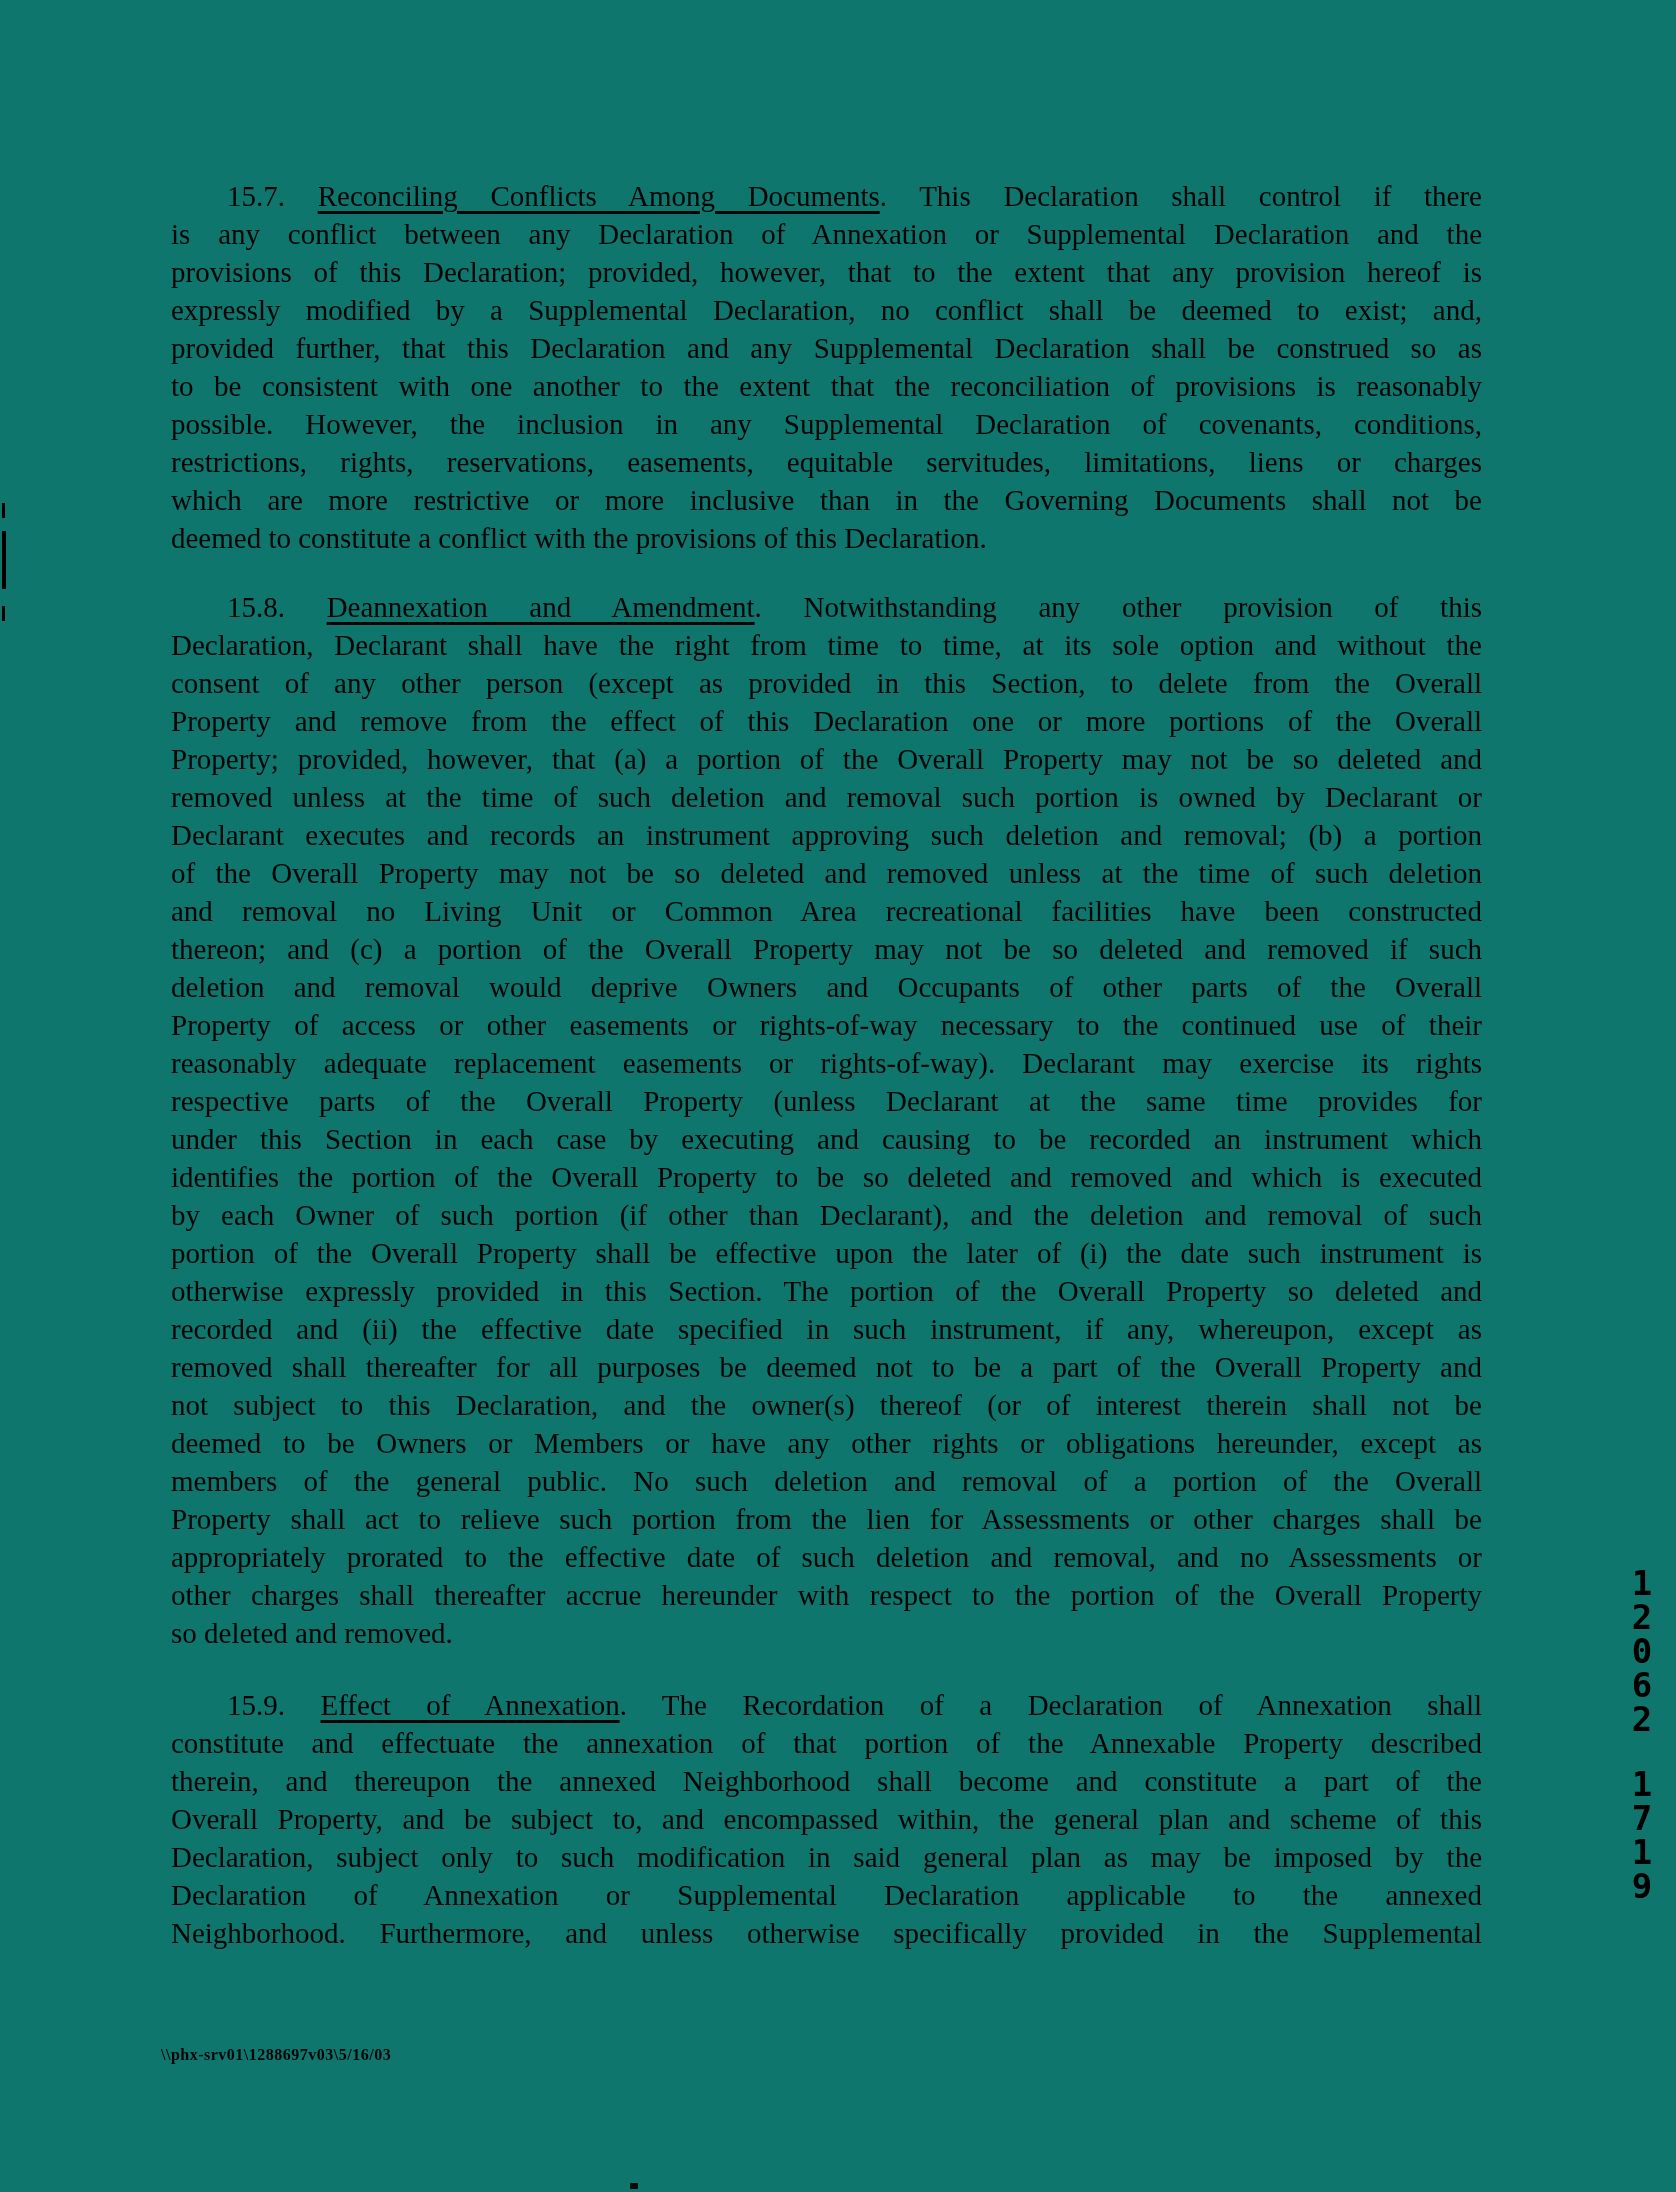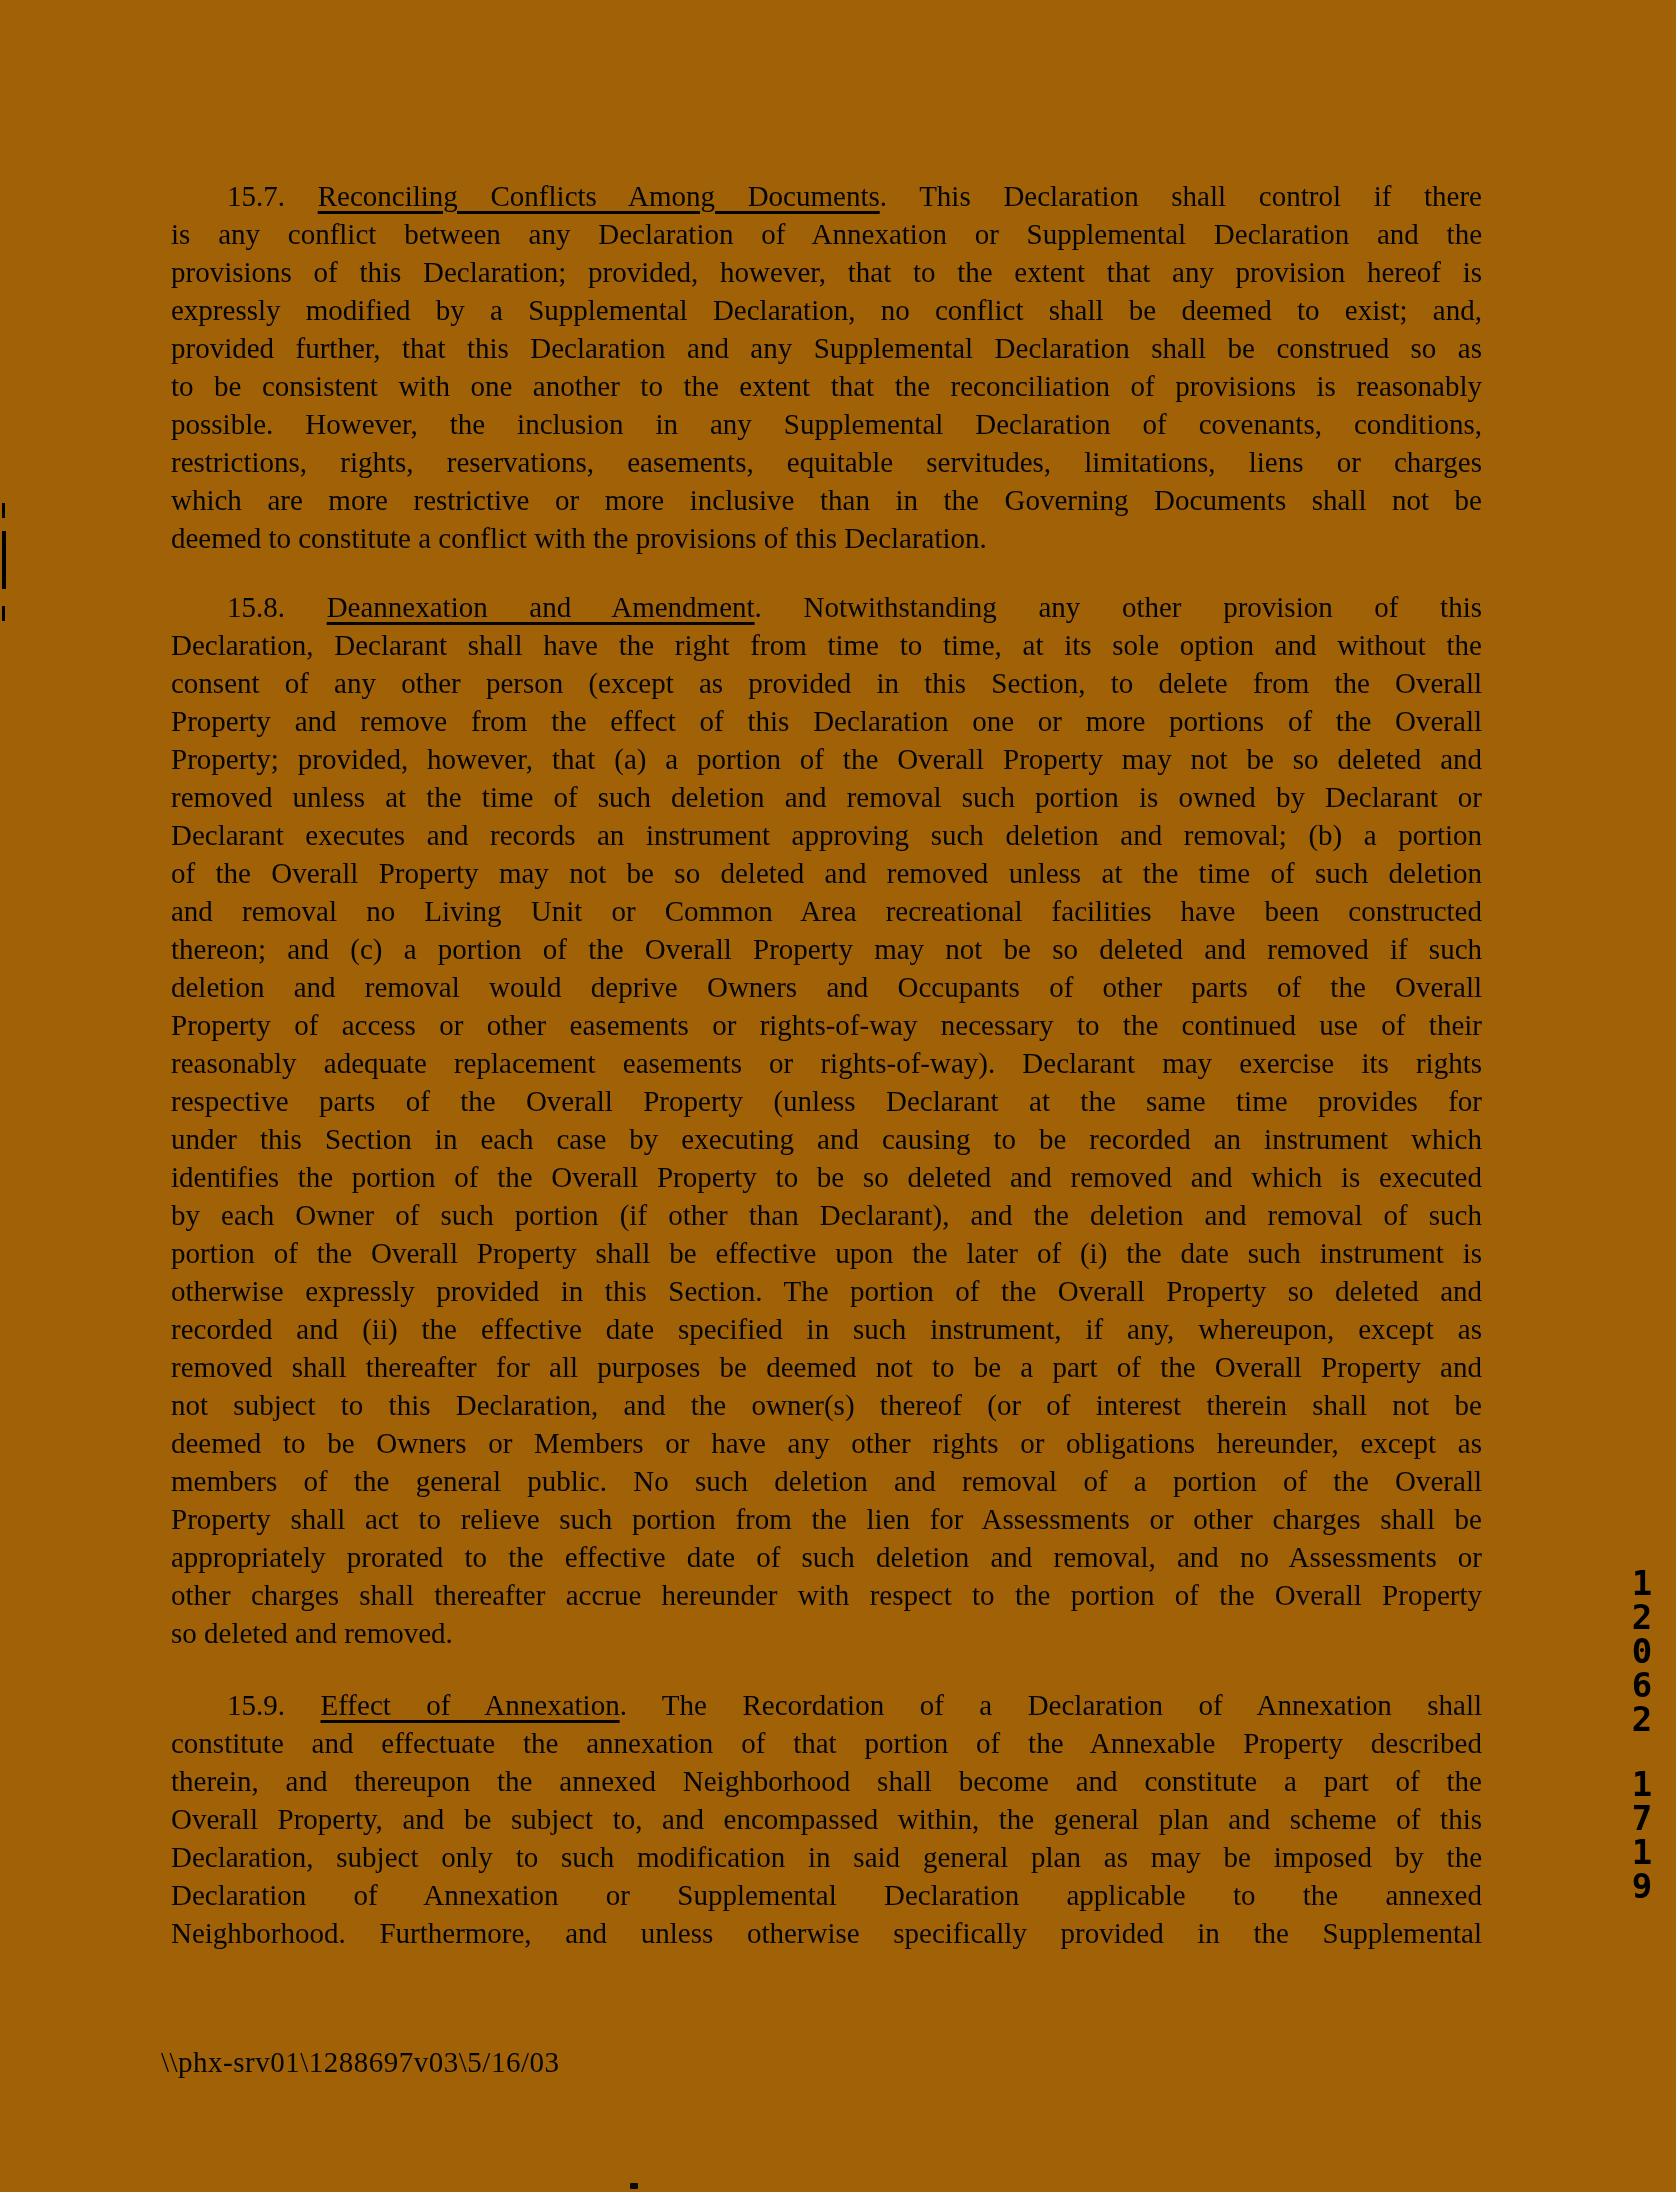--- a/index.html
+++ b/index.html
@@ -1,21 +1,21 @@
 <!DOCTYPE html>
 <html><head>
 <meta charset="utf-8">
 <style>
   html,body{margin:0;padding:0;}
   body{
     width:1677px;height:2193px;position:relative;background:#ffffff;
     font-family:"Liberation Serif", serif;color:#070707;
     -webkit-font-smoothing:antialiased;
   }
-  .page{position:absolute;inset:0;background:#a16207;overflow:hidden;}
+  .page{position:absolute;inset:0;background:#0f766e;overflow:hidden;}
 
   
   .text-block{
     position:absolute;left:171px;top:0;width:1311px;padding-top:177px;
     font-size:29px;line-height:38px;color:#050505;
   }
   .para{margin:0;}
   .para + .para{margin-top:31px;}
   .para:nth-of-type(3){margin-top:34px;}
   .line{
@@ -41,21 +41,21 @@
 
   
   .edge-mark{position:absolute;background:#000;}
   .edge-mark.m1{left:2px;top:503px;width:3px;height:15px;}
   .edge-mark.m2{left:2px;top:531px;width:4px;height:58px;}
   .edge-mark.m3{left:2px;top:606px;width:3px;height:15px;}
 
   
   .footer-path{
     position:absolute;left:161px;top:2046px;
-    font-size:29px;font-weight:normal;letter-spacing:0.5px;color:#050505;
+    font-size:16px;font-weight:bold;letter-spacing:0.5px;color:#050505;
   }
   .footer-page-number{
     position:absolute;left:171px;top:2039px;width:1311px;text-align:center;
     font-size:34px;color:#050505;
   }
 
   
   .scan-dot{
     position:absolute;left:630px;top:2183px;width:8px;height:6px;
     background:#0a0a0a;border-radius:1px;

